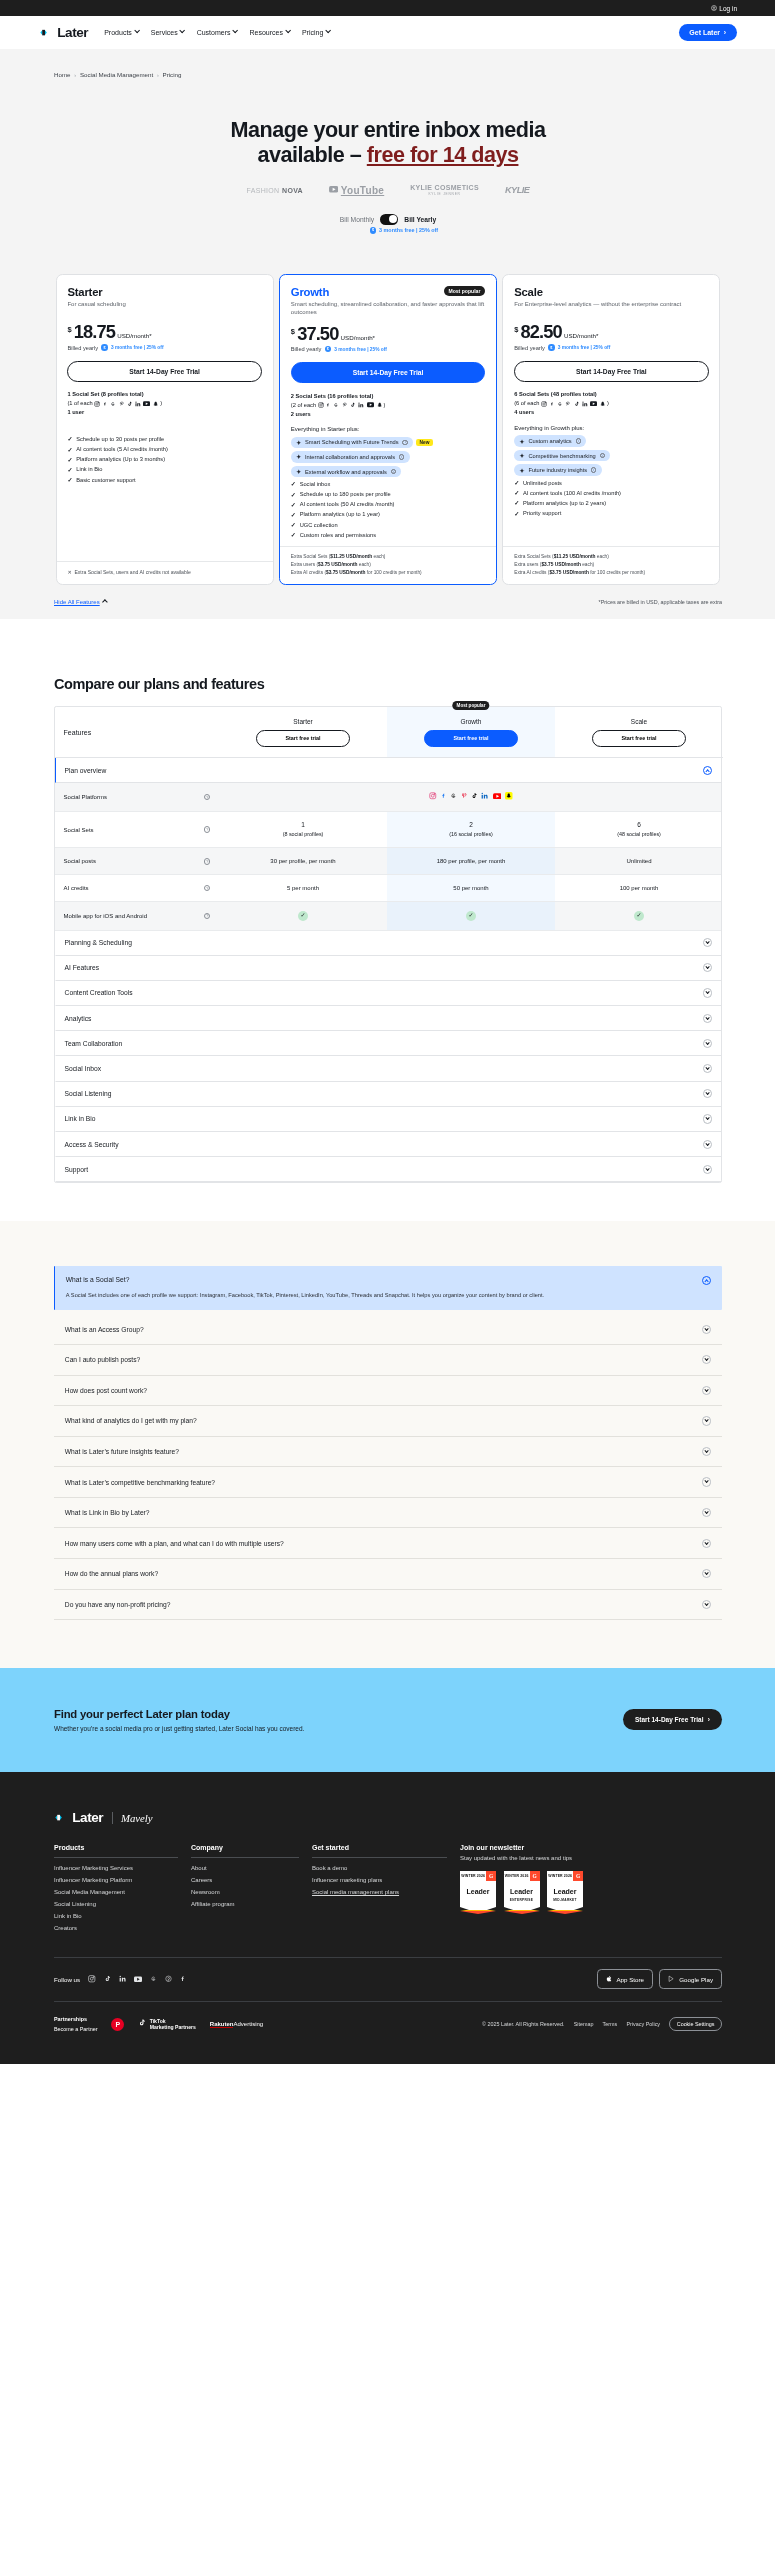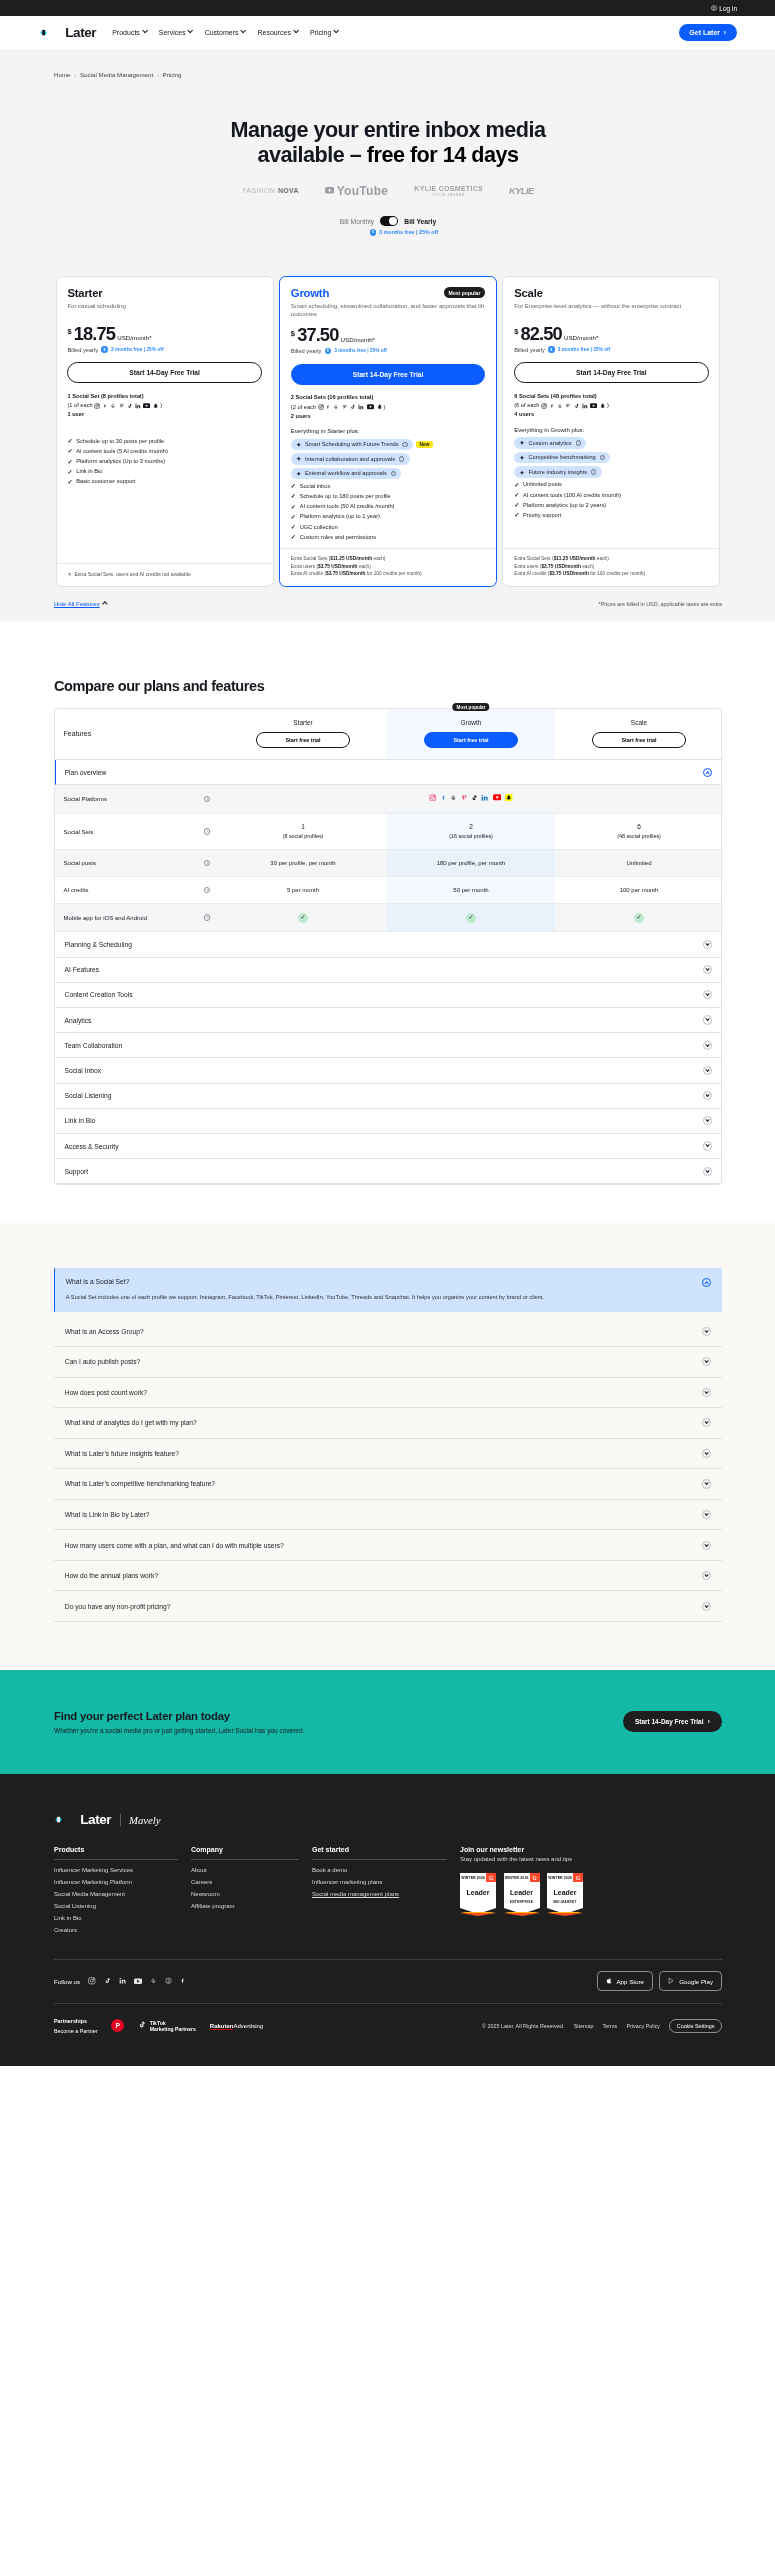--- a/index.html
+++ b/index.html
@@ -18,21 +18,21 @@
     align-items: center; justify-content: flex-end; padding-right: 39px;
   }
   .login-link { display: flex; align-items: center; gap: 2.7px; color: #fff; font-size: 6.5px; }
   .login-link svg { display:block; }
 
   
   .nav {
     height: 33px; background: #fff; display: flex; align-items: center;
     padding: 0 39px; gap: 0;
   }
-  .logo { display: flex; align-items: center; gap: 17px; margin-right: 16px; }
+  .logo { display: flex; align-items: center; gap: 9px; margin-right: 16px; }
   .logo-mark { width: 9.2px; height: 9.2px; position: relative; }
   .logo-word { font-size: 13.5px; font-weight: 800; letter-spacing: -0.4px; color: #15191f; }
   .nav-items { display: flex; align-items: center; gap: 12px; }
   .nav-item {
     display: flex; align-items: center; gap: 2.7px;
     font-size: 7px; color: #15191f; cursor: pointer;
   }
   .chev { width: 4.3px; height: 4.3px; border-right: 0.8px solid #15191f; border-bottom: 0.8px solid #15191f;
           transform: rotate(45deg) translate(-1.1px,-1.1px); }
   .nav-spacer { flex: 1; }
@@ -46,21 +46,21 @@
   .crumbbar { background: #f4f4f4; padding: 6px 39px; }
   .crumbs { display: flex; align-items: center; gap: 3.8px; font-size: 6.2px; color: #3a3f46; }
   .crumbs .sep { color: #9aa0a6; font-size: 5.4px; }
 
   
   .hero { background: #f4f4f4; padding: 18.3px 0 12px; text-align: center; }
   .hero h1 {
     font-size: 21.6px; line-height: 1.15; font-weight: 700; letter-spacing: -0.5px;
     max-width: 377px; margin: 0 auto;
   }
-  .hero h1 .accent { color: #000000; }
+  .hero h1 .accent { color: #7f1d1d; text-decoration: underline; }
   .logo-row { display: flex; justify-content: center; align-items: center; gap: 26px; margin-top: 16px; }
   .brand-logo { font-size: 7px; letter-spacing: 0.3px; color: #9b9fa5; font-weight: 700; display:flex; align-items:center; gap:2.7px;}
   .brand-logo .sub { font-size: 3.2px; letter-spacing: 0.8px; display:block; font-weight:400;}
   .brand-logo.bold-part b { color: #6a6e74; }
 
   .billrow { display: flex; flex-direction: column; align-items: center; margin-top: 18.3px; }
   .billtop { display: flex; align-items: center; gap: 6px; }
   .bill-lbl { font-size: 6.7px; color: #6b7077; }
   .bill-lbl.active { color: #15191f; font-weight: 700; }
   .toggle { width: 18.3px; height: 10.2px; border-radius: 538px; background: #111; position: relative; cursor: pointer; }
@@ -162,21 +162,21 @@
   .faq { background: #faf9f5; padding: 29px 0 32px; }
   .faq h2 { font-size: 14.5px; font-weight: 700; letter-spacing: -0.4px; margin-bottom: 13px; }
   .faq-open { background: #cfe3ff; border-left: 1.6px solid #0B5CFF; padding: 9.7px 10.8px; border-radius: 1.1px; }
   .faq-open .q-row { display: flex; justify-content: space-between; align-items: flex-start; }
   .faq-q { font-size: 6.7px; font-weight: 500; }
   .faq-a { font-size: 5.7px; color: #2c3views; color: #2c3037; margin-top: 6.5px; line-height: 1.6; max-width: 609px;}
   .faq-item { display: flex; justify-content: space-between; align-items: center; padding: 10.2px 10.8px; border-bottom: 0.5px solid #e2e1dc; cursor:pointer;}
   .faq-list { margin-top: 4.3px; }
 
   
-  .ctaband { background: #14b8a6; padding: 24px 0; }
+  .ctaband { background: #7dd3fc; padding: 24px 0; }
   .ctaband .inner { display: flex; justify-content: space-between; align-items: center; }
   .ctaband h3 { font-size: 11.3px; font-weight: 700; letter-spacing: -0.2px; }
   .ctaband p { font-size: 6.5px; margin-top: 4.8px; }
   .btn-dark { background: #1e1e1e; color: #fff; border: none; border-radius: 538px; font-size: 6.5px; font-weight: 700;
               padding: 7px 12px; display: flex; align-items: center; gap: 4.3px; cursor: pointer; font-family: inherit;}
 
   
   footer { background: #1e1e1e; color: #fff; padding: 22.6px 0 14px; }
   .f-logos { display: flex; align-items: center; gap: 8.6px; margin-bottom: 18.3px; }
   .f-divider { width: 0.5px; height: 12px; background: #5a5d61; }
@@ -298,21 +298,21 @@
       <span style="font-weight:400;color:#b5b8bc">FASHION</span>
         <b>NOVA</b>
     </div>
     <div class="brand-logo">
       <span>
         <svg width="9.2" height="6.5" viewBox="0 0 28 20">
             <rect width="28" height="20" rx="5" fill="#9b9fa5"></rect>
             <polygon points="11,5 20,10 11,15" fill="#fff"></polygon>
           </svg>
       </span>
-      <b style="font-size:12px;">YouTube</b>
+      <b style="font-size:10px;text-decoration:underline;">YouTube</b>
     </div>
     <div class="brand-logo" style="flex-direction:column;gap:1.1px;">
       <span>KYLIE COSMETICS</span>
       <span class="sub">KYLIE JENNER</span>
     </div>
     <div class="brand-logo">
       <b style="font-style:italic;font-size:9.2px;letter-spacing:-0.5px;">KYLIE</b>
     </div>
   </div>
 

